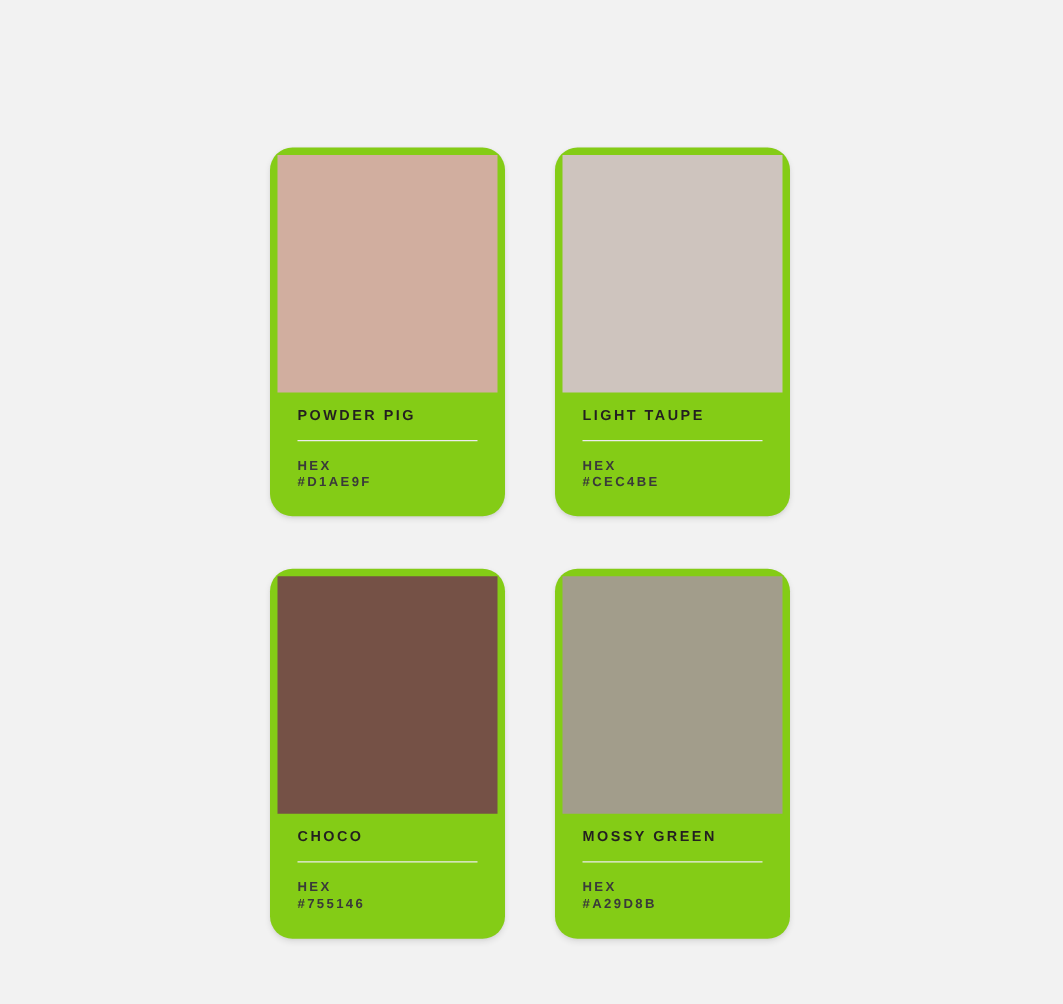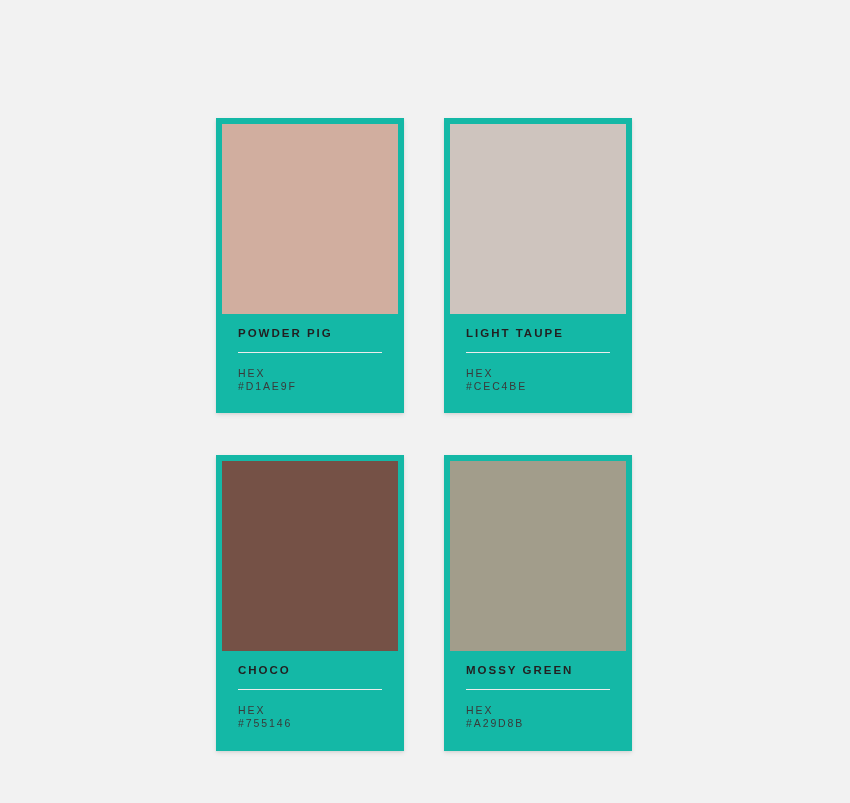--- a/index.html
+++ b/index.html
@@ -26,25 +26,26 @@
     left: 216px;
     top: 118px;
     width: 416px;
     display: grid;
     grid-template-columns: 188px 188px;
     column-gap: 40px;
     row-gap: 42px;
   }
 
   .swatch-card {
-    background: #14b8a6;
+    background: #84cc16;
     padding: 6px 6px 0 6px;
     box-sizing: border-box;
     box-shadow: 0 2px 5px rgba(0, 0, 0, 0.09),
                 0 1px 2px rgba(0, 0, 0, 0.05);
+    border-radius: 18px;
   }
 
   .swatch-color {
     width: 100%;
     height: 190px;
     display: block;
   }
 
   .swatch-info {
     padding: 14px 16px 20px 16px;
@@ -71,21 +72,21 @@
   }
 
   .hex-block {
     margin-top: 14px;
     line-height: 1.28;
   }
 
   .hex-label,
   .hex-value {
     font-size: 10.5px;
-    font-weight: normal;
+    font-weight: bold;
     letter-spacing: 1.9px;
     color: #3a3a3a;
     text-transform: uppercase;
     display: block;
     white-space: nowrap;
   }
 </style>
 </head>
 <body style="background: rgb(242, 242, 242);">
 

